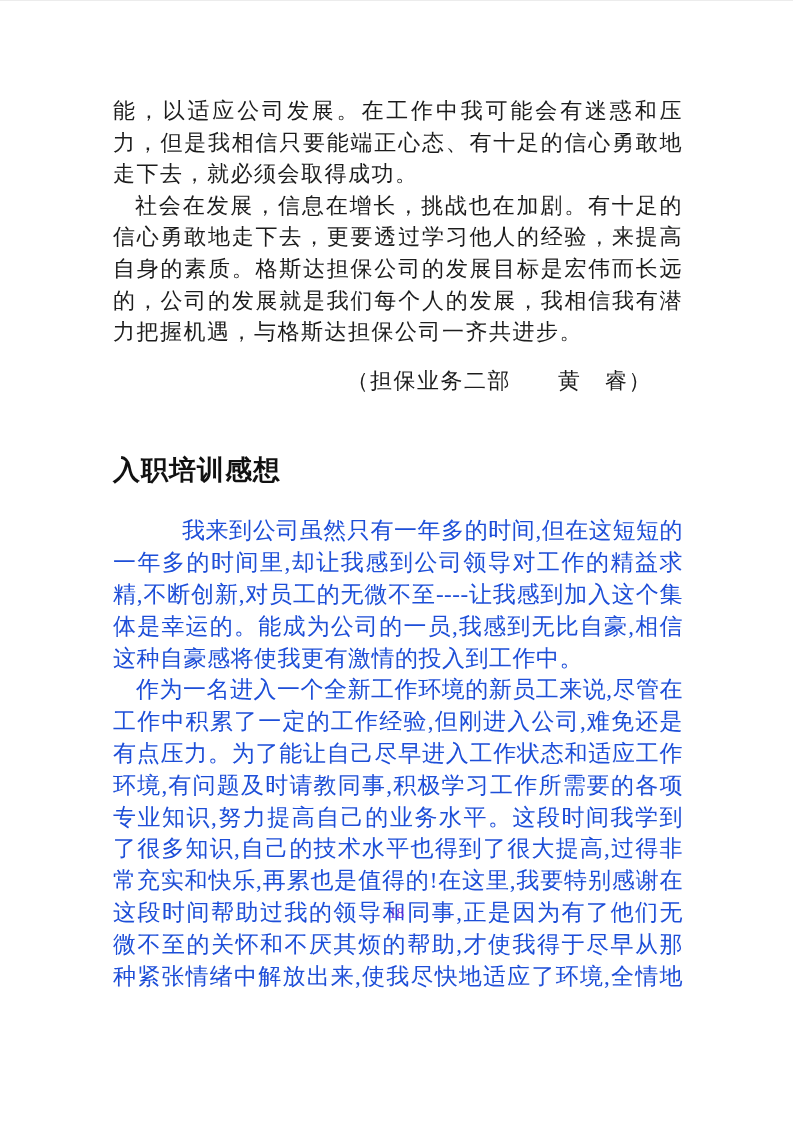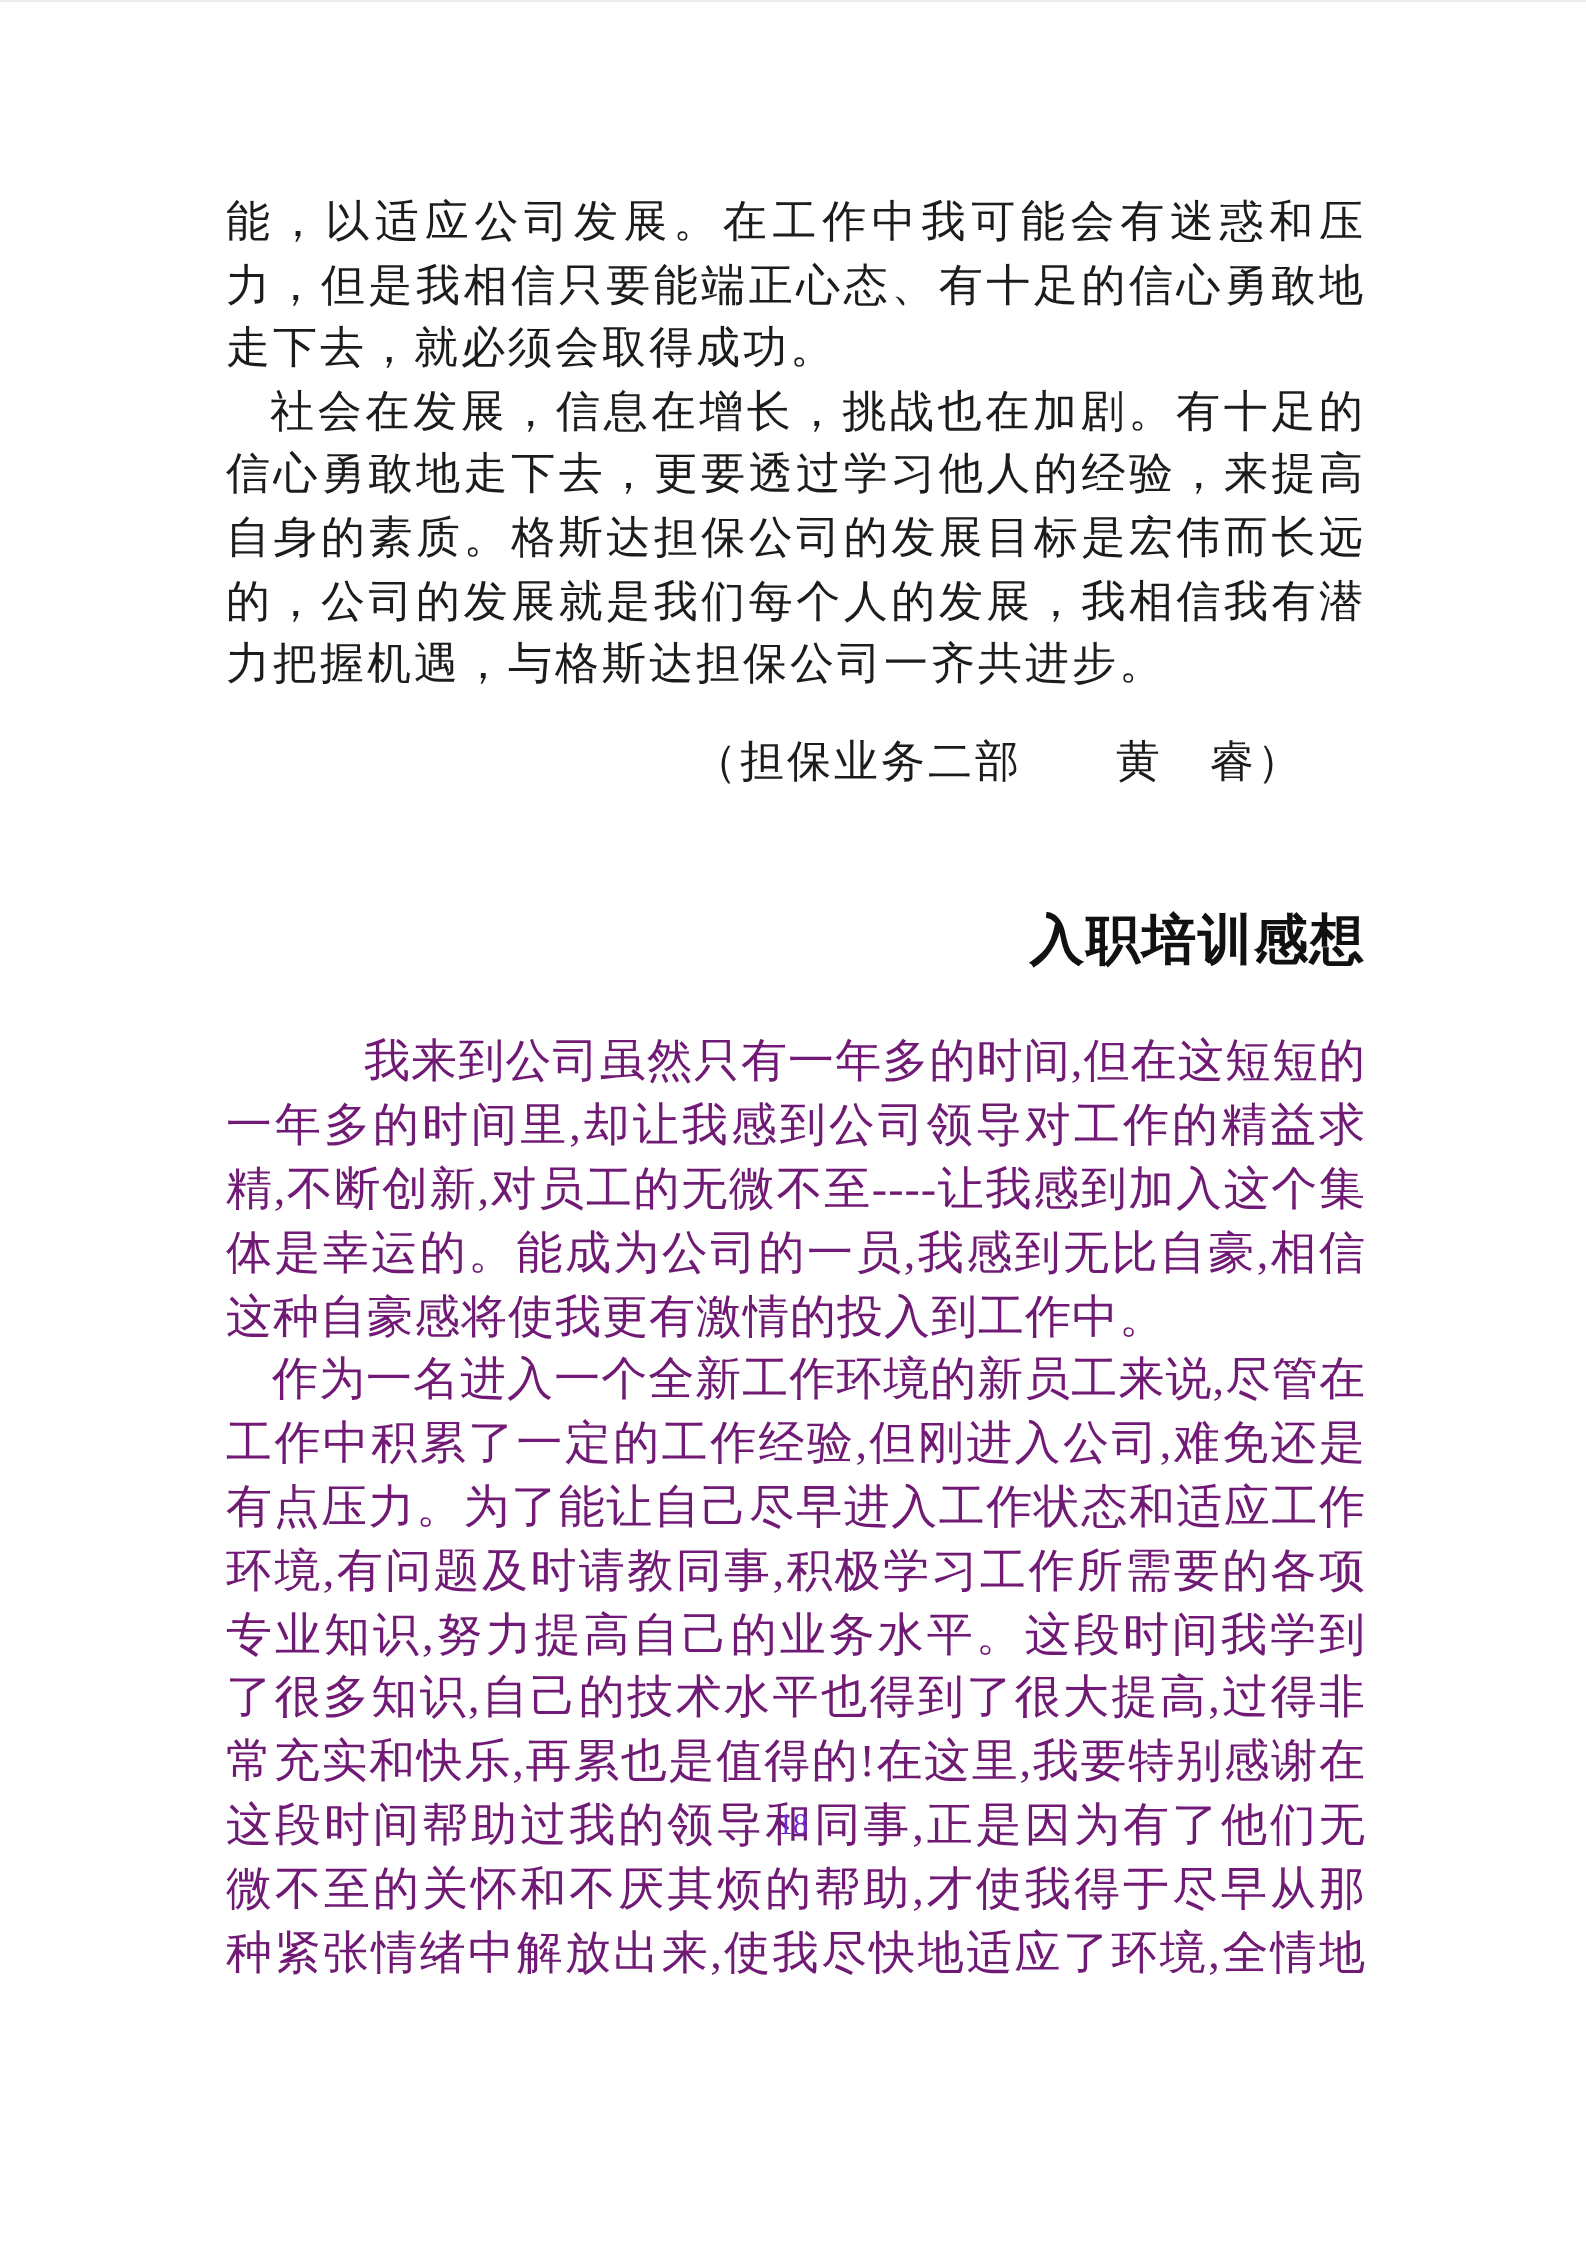--- a/index.html
+++ b/index.html
@@ -40,35 +40,35 @@
     font-size: 22px;
     line-height: 31.6px;
     letter-spacing: 1.5px;
     color: #1c1c1c;
     text-align: right;
     padding-right: 14px;
   }
   
   .article-title {
     margin: 56px 0 27px 0;
-    text-align: right;
+    text-align: left;
     font-family: "Liberation Sans", "DejaVu Sans", sans-serif;
     font-size: 27px;
     font-weight: bold;
     letter-spacing: 1px;
     color: #111111;
   }
   
   .para-b {
     margin: 0;
     font-family: "Liberation Serif", "DejaVu Serif", serif;
     font-size: 23px;
     line-height: 31.8px;
     letter-spacing: 0.5px;
-    color: #701a75;
+    color: #1d4ed8;
     text-align: justify;
   }
   .page-number {
     position: absolute;
     left: 0;
     right: 0;
     bottom: 66px;
     text-align: center;
     font-family: "Liberation Serif", "DejaVu Serif", serif;
     font-size: 15px;

